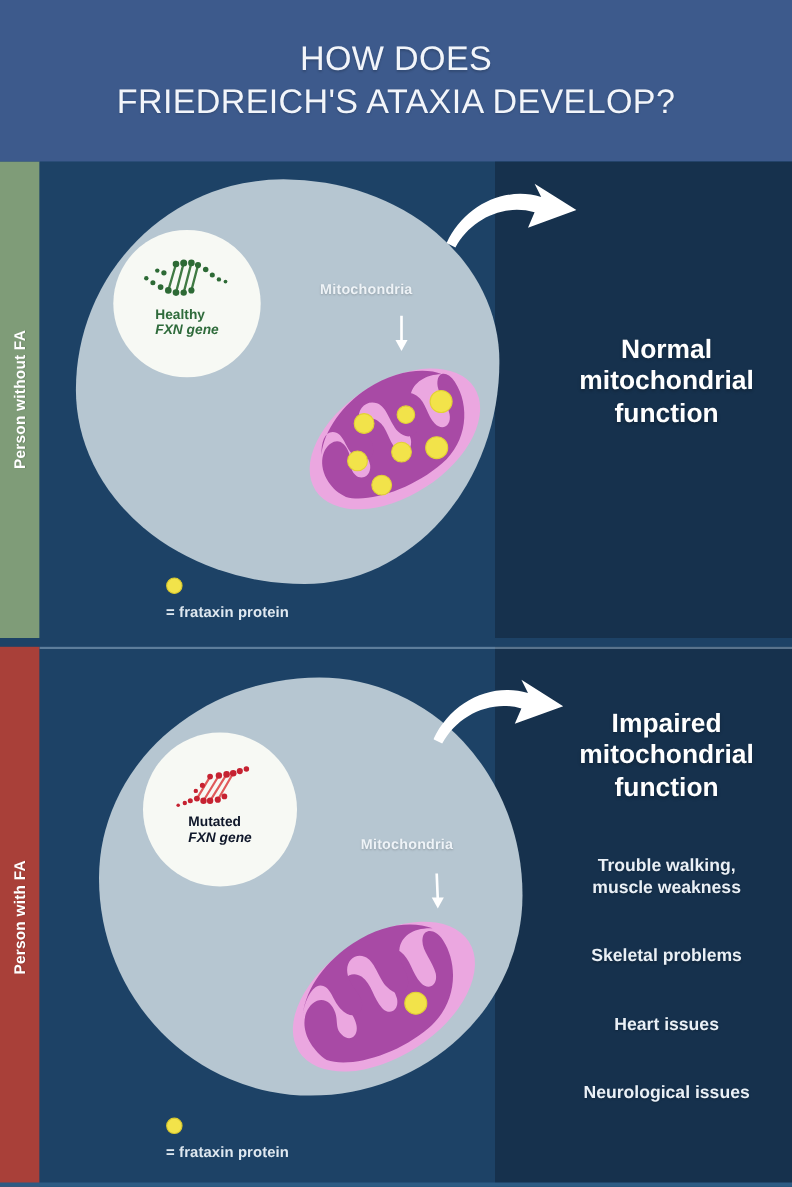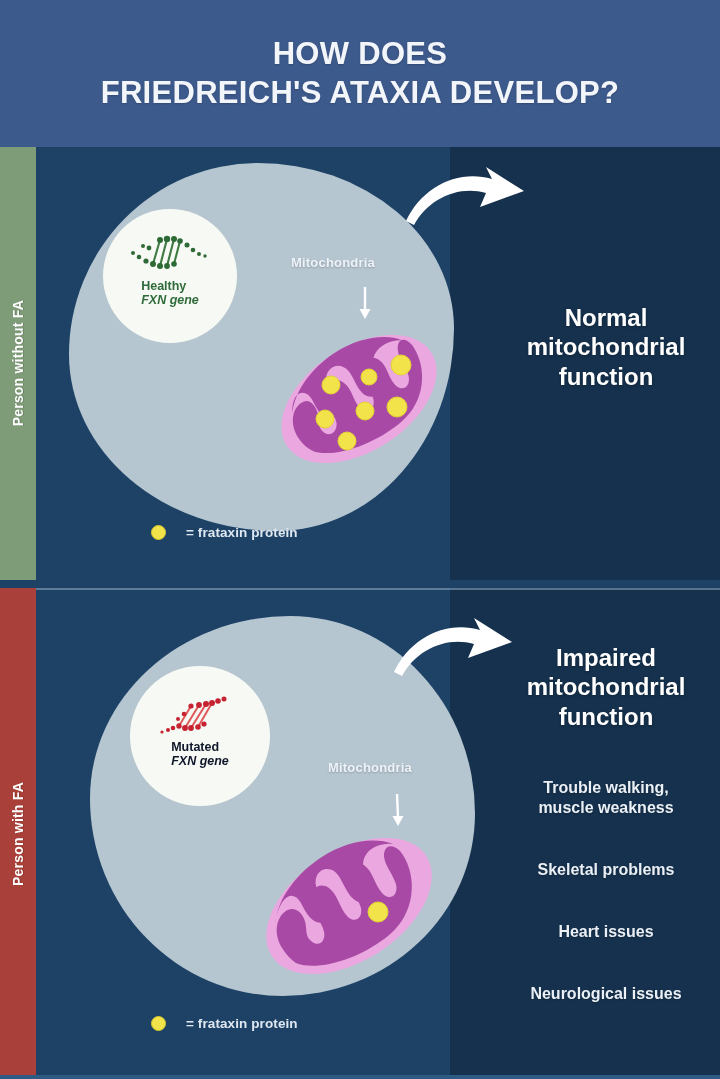--- a/index.html
+++ b/index.html
@@ -13,21 +13,21 @@
 
   
   #header {
     position: absolute; left: 0; top: 0; width: 720px; height: 147px;
     background: #3d5a8c;
     display: flex; align-items: center; justify-content: center;
   }
   #header-title {
     color: #f2f5fa;
     font-size: 31px;
-    font-weight: bold;
+    font-weight: normal;
     line-height: 1.25;
     text-align: center;
     letter-spacing: 0.3px;
     text-transform: uppercase;
     white-space: pre-line;
     text-shadow: 0 1px 2px rgba(0,0,0,.18);
   }
 
   
   .panel { position: absolute; left: 0; width: 720px; }
@@ -104,21 +104,21 @@
     letter-spacing: .2px; text-shadow: 0 1px 2px rgba(0,0,0,.22);
   }
   #mito-label-top    { left: 222px; top: 92px; }
   #mito-label-bottom { left: 238px; top: 144px; }
   .mito-arrow { position: absolute; width: 16px; height: 34px; }
   #mito-arrow-top    { left: 288px; top: 124px; }
   #mito-arrow-bottom { left: 300px; top: 178px; }
 
   
   .legend {
-    position: absolute; display: flex; align-items: center; gap: 20px;
+    position: absolute; display: flex; align-items: flex-start; gap: 9px; flex-direction: column;
   }
   #legend-top    { left: 115px; top: 378px; }
   #legend-bottom { left: 115px; top: 428px; }
   .legend-dot {
     width: 15px; height: 15px; border-radius: 50%;
     background: #f2e34a; border: 1px solid #d9c92e;
   }
   .legend-text { color: #dfe8f0; font-size: 13.5px; font-weight: bold; letter-spacing: .1px; }
 
   

